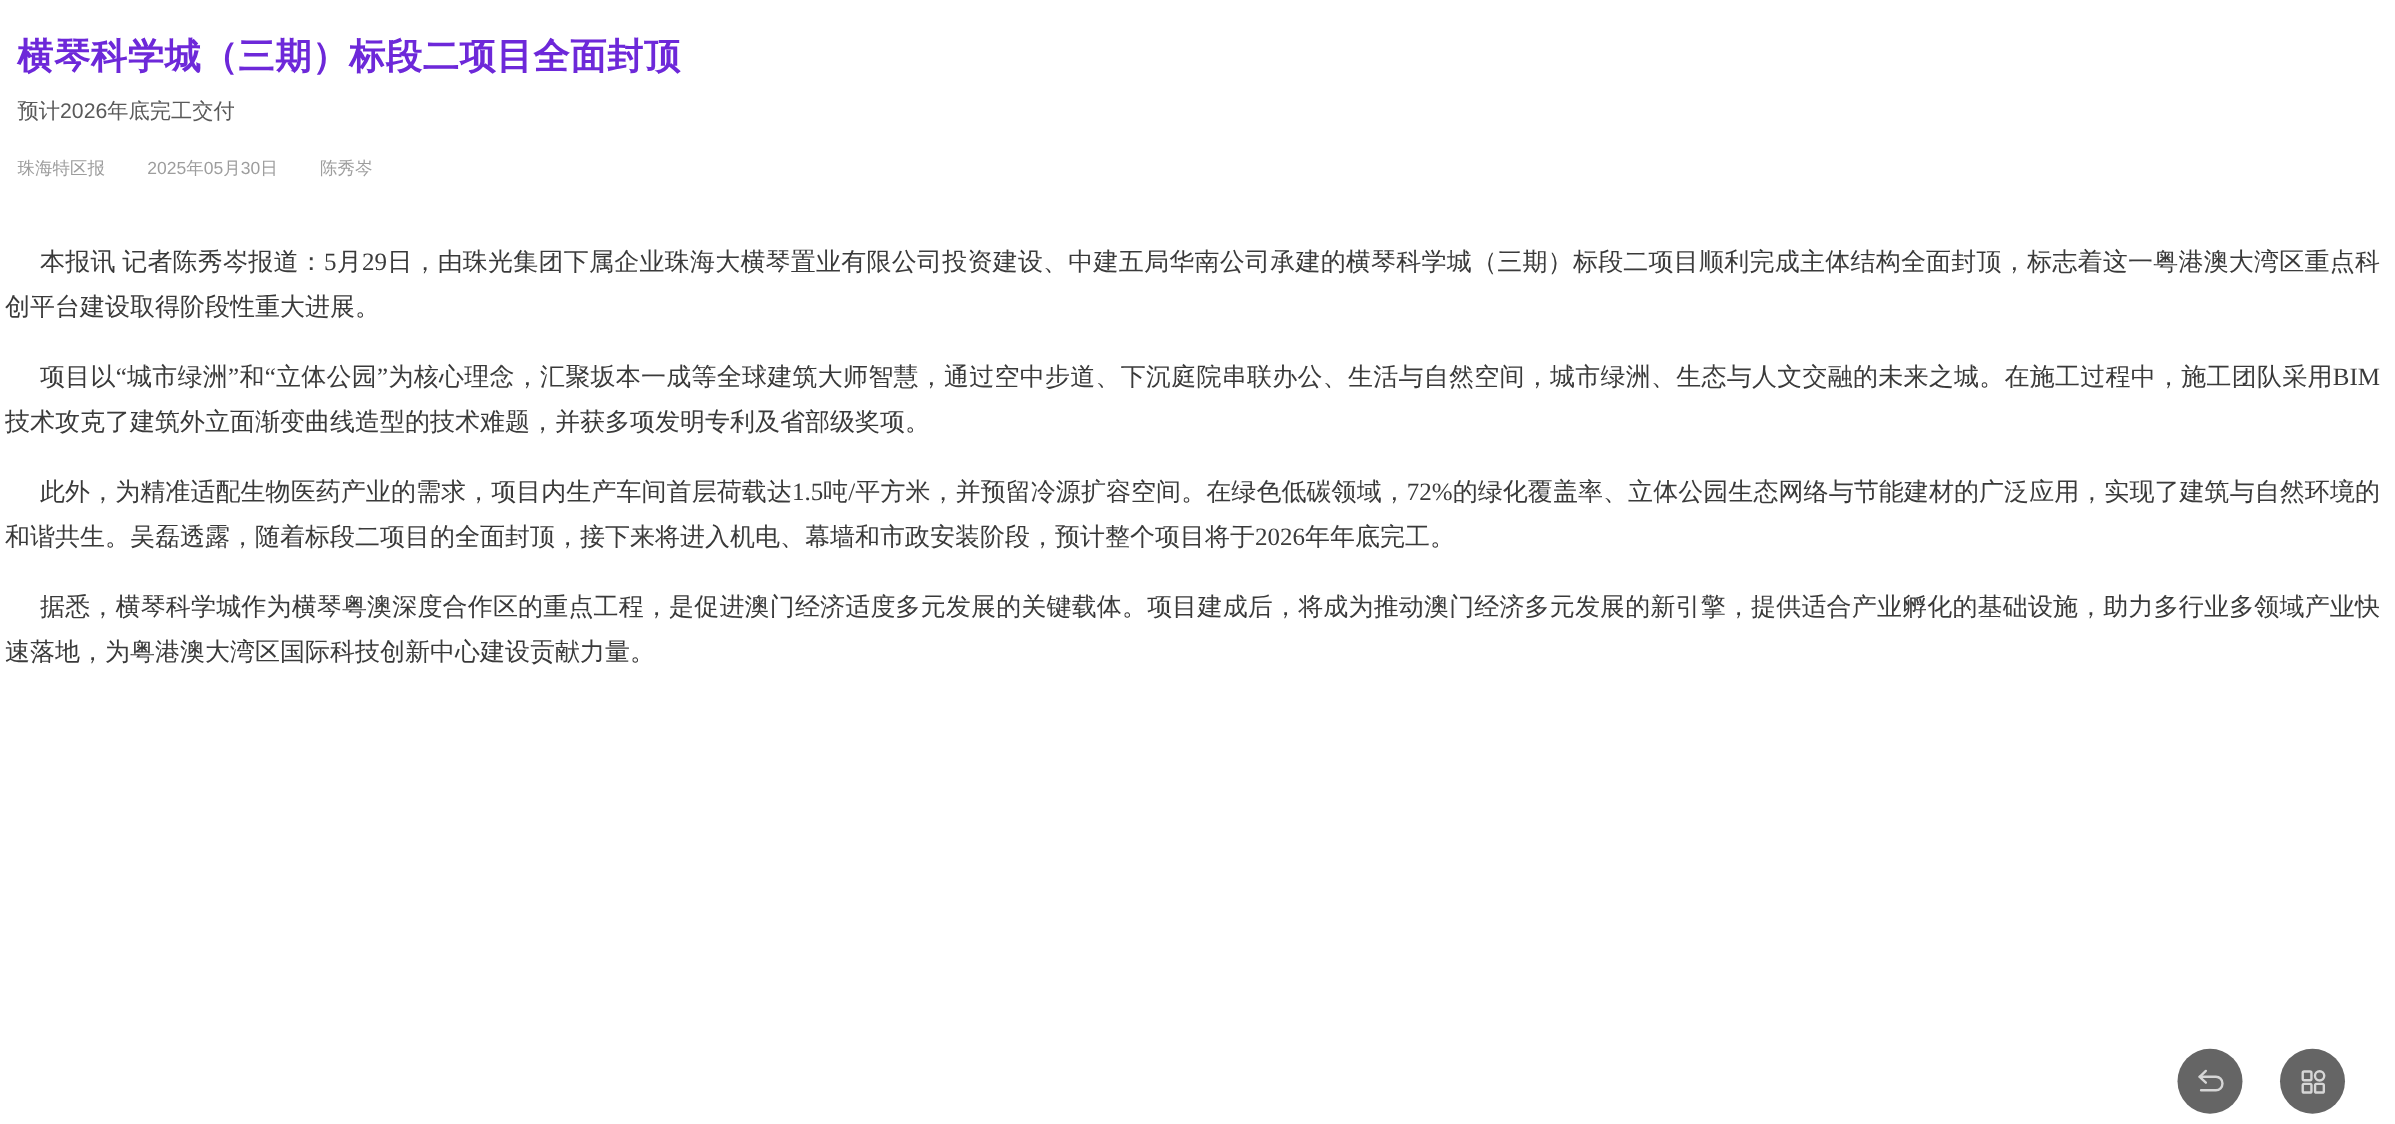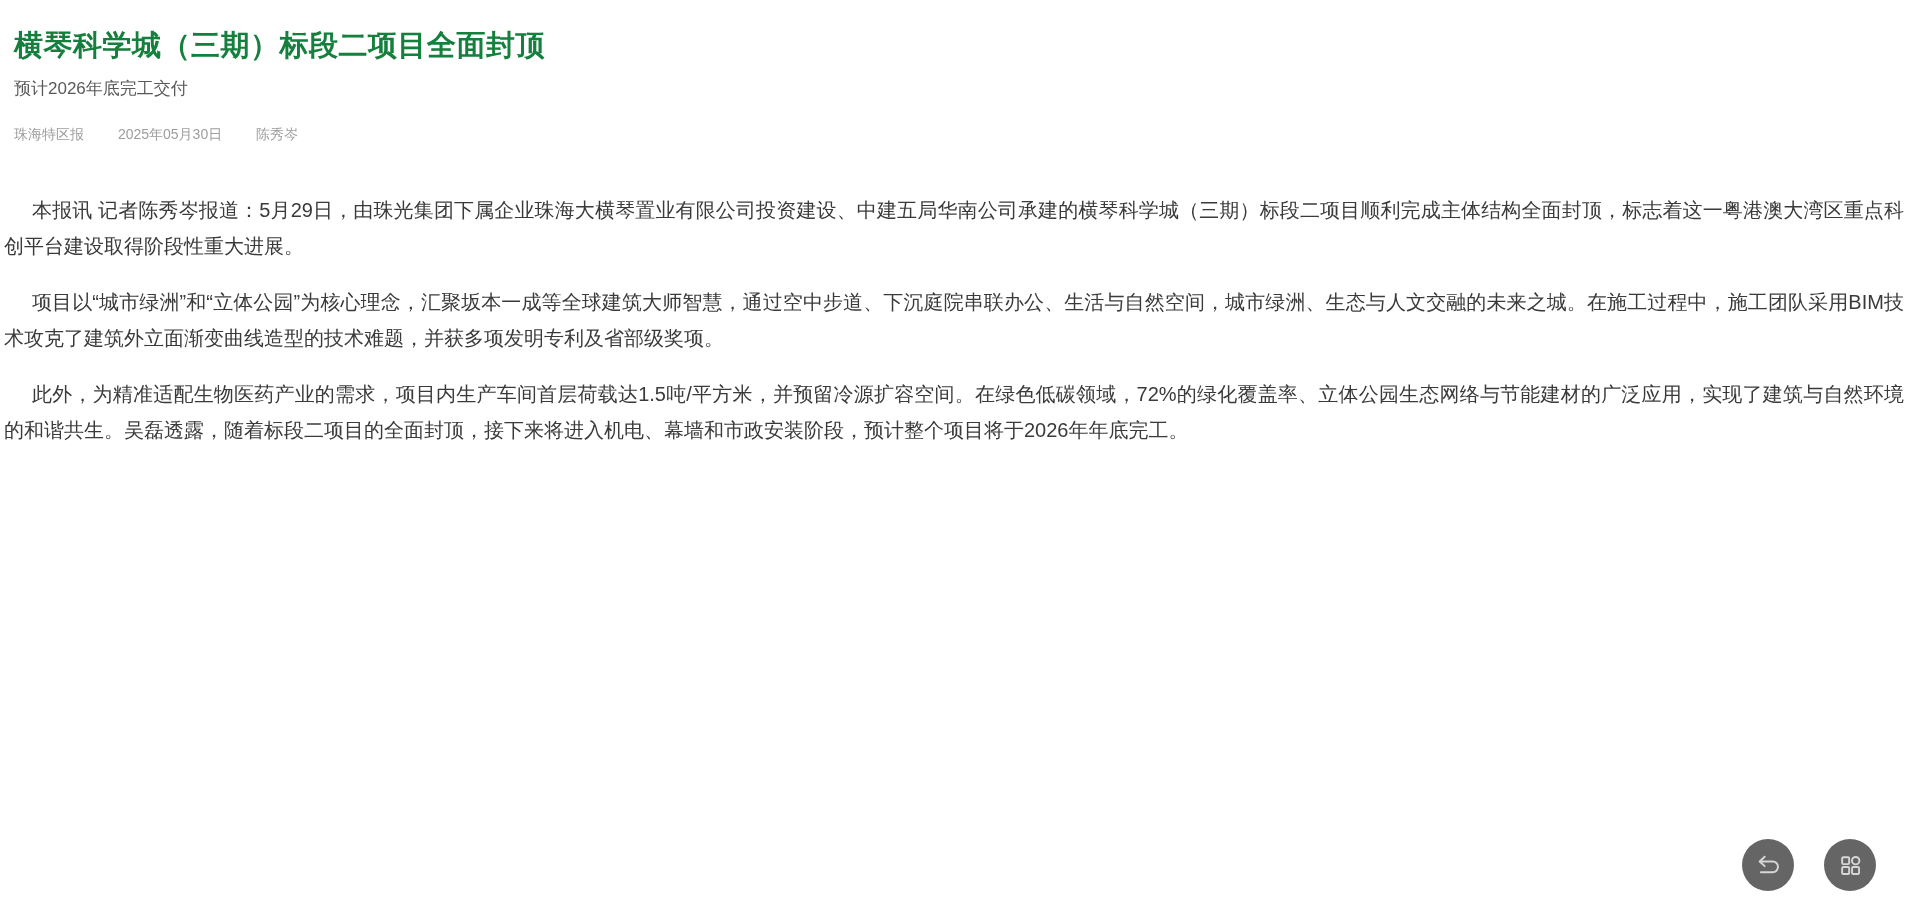--- a/index.html
+++ b/index.html
@@ -20,41 +20,41 @@
   }
   .article-header {
     padding: 0 16px 0 14px;
   }
   .article-title {
     margin: 0;
     padding-top: 29px;
     font-size: 29px;
     line-height: 32px;
     font-weight: 700;
-    color: #15803d;
+    color: #6d28d9;
     letter-spacing: 0.5px;
     font-family: "Liberation Sans", "DejaVu Sans", sans-serif;
   }
   .article-subtitle {
     margin-top: 18px;
     font-size: 17px;
     line-height: 20px;
     color: #595959;
   }
   .article-meta {
     margin-top: 27px;
     font-size: 14px;
     line-height: 17px;
     color: #9d9d9d;
   }
   .article-meta .meta-item { margin-right: 30px; }
   .article-body {
     margin-top: 49px;
     padding: 0 12px 0 4px;
-    font-family: Liberation Sans, sans-serif;
+    font-family: Liberation Serif, serif;
     font-size: 20px;
     line-height: 36px;
     color: #3a3a3a;
     text-align: justify;
   }
   .article-body p {
     margin: 0 0 20px 0;
     text-indent: 28px;
   }
   .fab-group {
@@ -92,20 +92,21 @@
       <span class="meta-item">珠海特区报</span>
       <span class="meta-item">2025年05月30日</span>
       <span class="meta-item">陈秀岑</span>
     </div>
   </div>
 
   <div class="article-body">
     <p>本报讯 记者陈秀岑报道：5月29日，由珠光集团下属企业珠海大横琴置业有限公司投资建设、中建五局华南公司承建的横琴科学城（三期）标段二项目顺利完成主体结构全面封顶，标志着这一粤港澳大湾区重点科创平台建设取得阶段性重大进展。</p>
     <p>项目以“城市绿洲”和“立体公园”为核心理念，汇聚坂本一成等全球建筑大师智慧，通过空中步道、下沉庭院串联办公、生活与自然空间，城市绿洲、生态与人文交融的未来之城。在施工过程中，施工团队采用BIM技术攻克了建筑外立面渐变曲线造型的技术难题，并获多项发明专利及省部级奖项。</p>
     <p>此外，为精准适配生物医药产业的需求，项目内生产车间首层荷载达1.5吨/平方米，并预留冷源扩容空间。在绿色低碳领域，72%的绿化覆盖率、立体公园生态网络与节能建材的广泛应用，实现了建筑与自然环境的和谐共生。吴磊透露，随着标段二项目的全面封顶，接下来将进入机电、幕墙和市政安装阶段，预计整个项目将于2026年年底完工。</p>
+    <p>据悉，横琴科学城作为横琴粤澳深度合作区的重点工程，是促进澳门经济适度多元发展的关键载体。项目建成后，将成为推动澳门经济多元发展的新引擎，提供适合产业孵化的基础设施，助力多行业多领域产业快速落地，为粤港澳大湾区国际科技创新中心建设贡献力量。</p>
   </div>
 
   <div class="fab-group">
 
     <button class="fab">
       <span>
         <svg width="27" height="27" viewBox="0 0 24 24" fill="none" stroke="#d6d6d6" stroke-width="1.7" stroke-linecap="round" stroke-linejoin="round">
           <polyline points="8.6,4.2 4.2,8.4 8.6,12.6"></polyline>
           <path d="M4.2 8.4 H15.8 A4.6 4.6 0 0 1 20.4 13 V13.4 A4.6 4.6 0 0 1 15.8 18 H5.2"></path>
         </svg>

